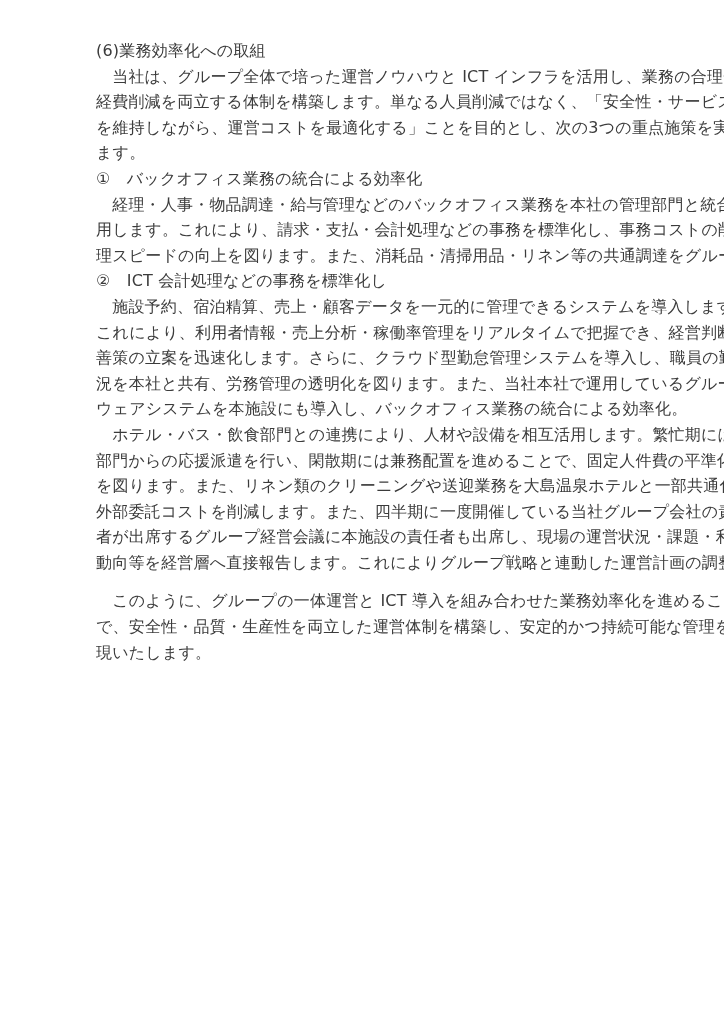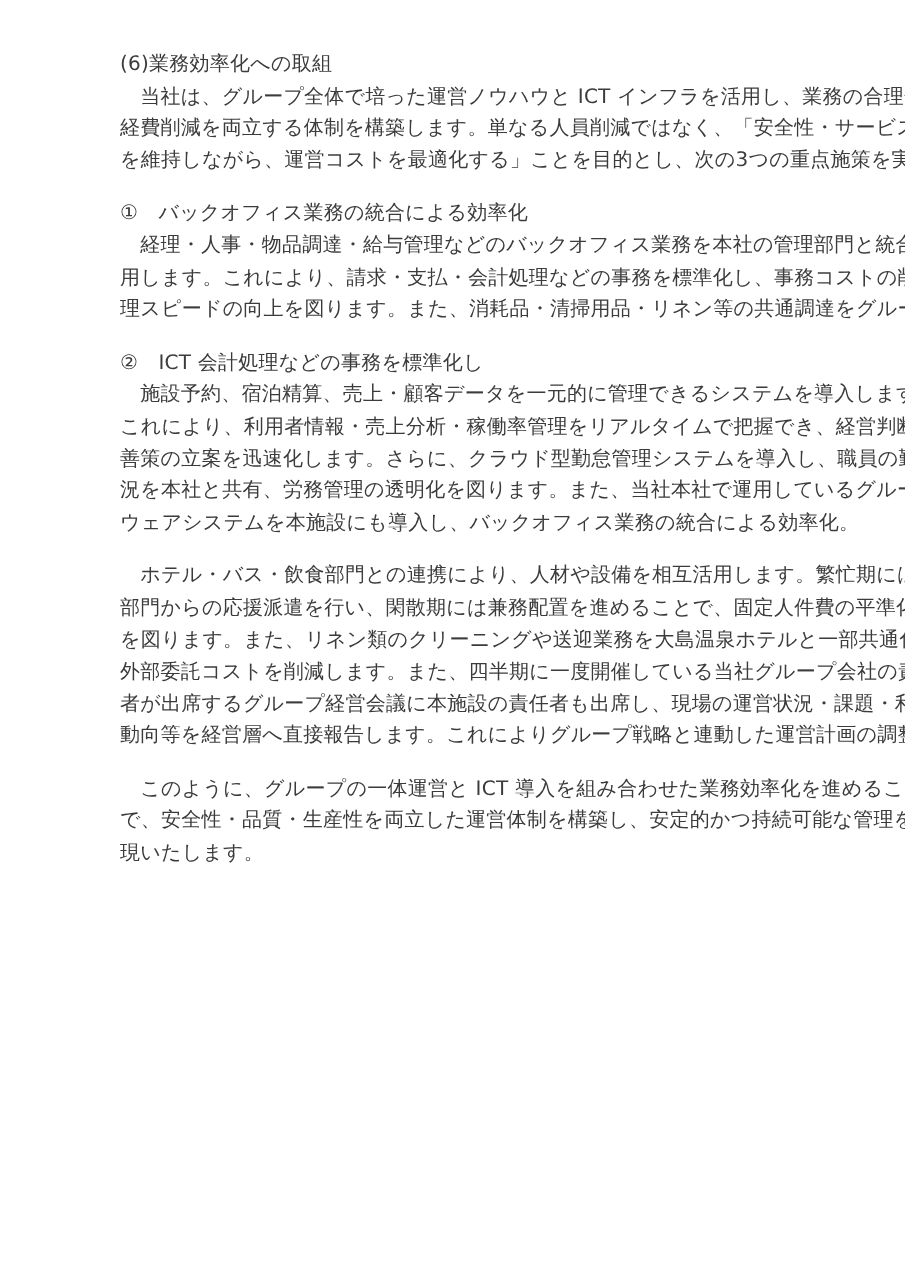--- a/index.html
+++ b/index.html
@@ -19,21 +19,20 @@
   .content {
     position: absolute;
     left: 96px;
     top: 38px;
     width: 552px;
     font-size: 16px;
     line-height: 25.6px;
     letter-spacing: 0.2px;
   }
   .block + .block {
-    margin-top: 17px;
   }
   .block-closing {
     margin-top: 13px;
   }
   .line {
     white-space: pre;
   }
   .page-number {
     position: absolute;
     top: 953px;
@@ -48,20 +47,21 @@
 </head>
 <body>
 
 <div class="page">
   <div class="content" id="document-content">
       <div class="block block-intro">
         <div class="line">(6)業務効率化への取組</div>
         <div class="line">　当社は、グループ全体で培った運営ノウハウと ICT インフラを活用し、業務の合理化と</div>
         <div class="line">経費削減を両立する体制を構築します。単なる人員削減ではなく、「安全性・サービス品質</div>
         <div class="line">を維持しながら、運営コストを最適化する」ことを目的とし、次の3つの重点施策を実施し</div>
+        <div class="line">ます。</div>
       </div>
       <div class="block block-measure-1">
         <div class="line">①　バックオフィス業務の統合による効率化</div>
         <div class="line">　経理・人事・物品調達・給与管理などのバックオフィス業務を本社の管理部門と統合運</div>
         <div class="line">用します。これにより、請求・支払・会計処理などの事務を標準化し、事務コストの削減と処</div>
         <div class="line">理スピードの向上を図ります。また、消耗品・清掃用品・リネン等の共通調達をグループ一</div>
       </div>
       <div class="block block-measure-2">
         <div class="line">②　ICT 会計処理などの事務を標準化し</div>
         <div class="line">　施設予約、宿泊精算、売上・顧客データを一元的に管理できるシステムを導入します。</div>

